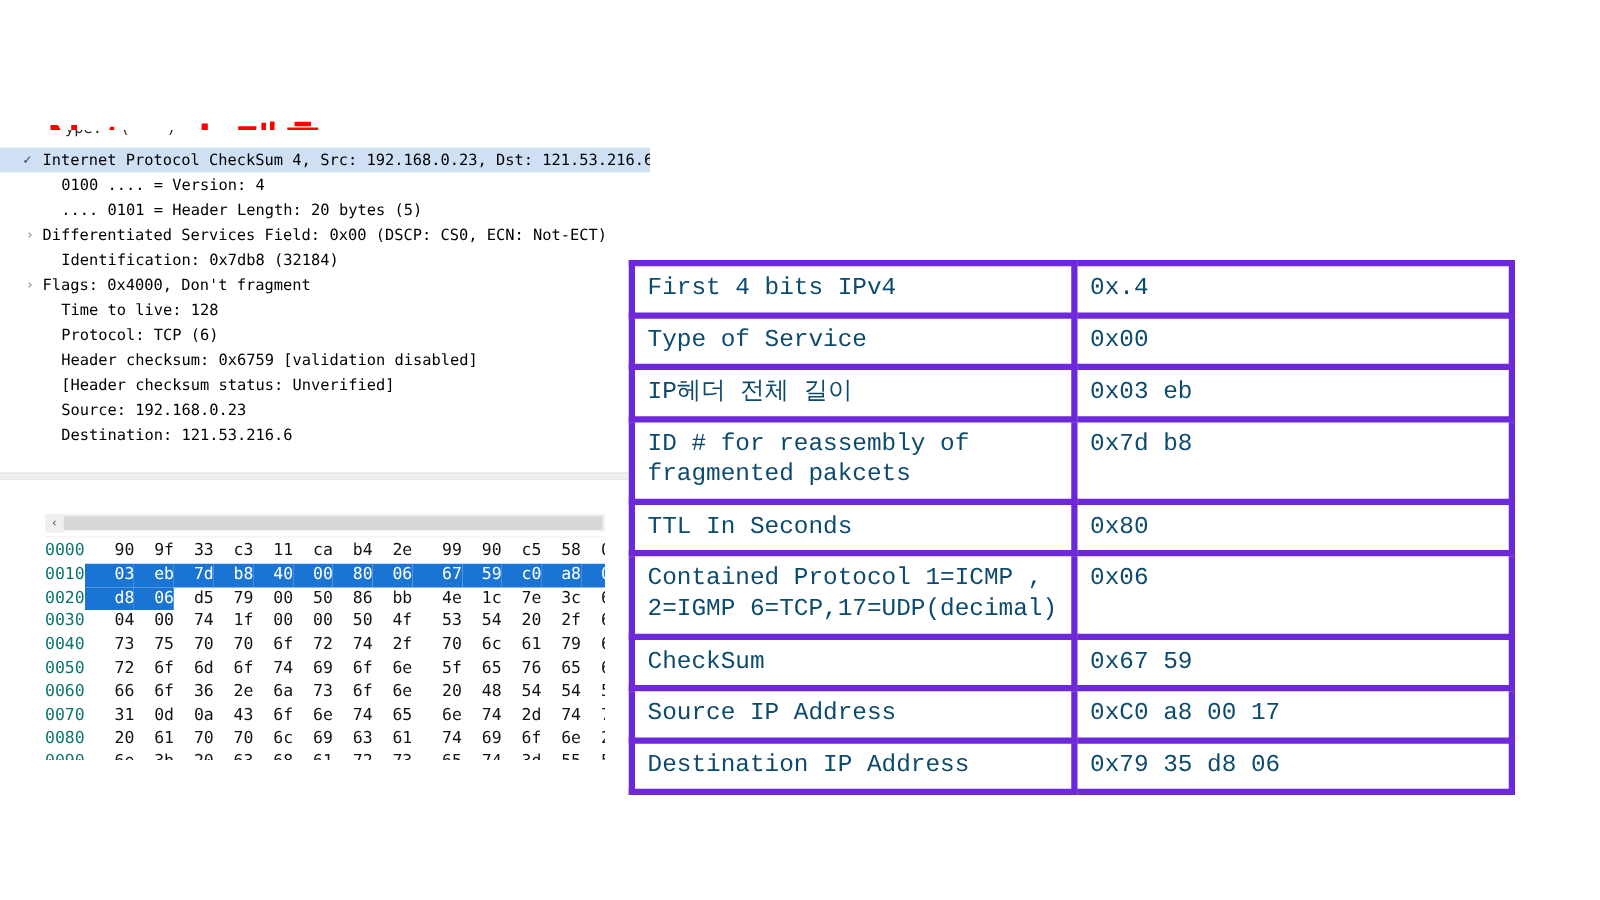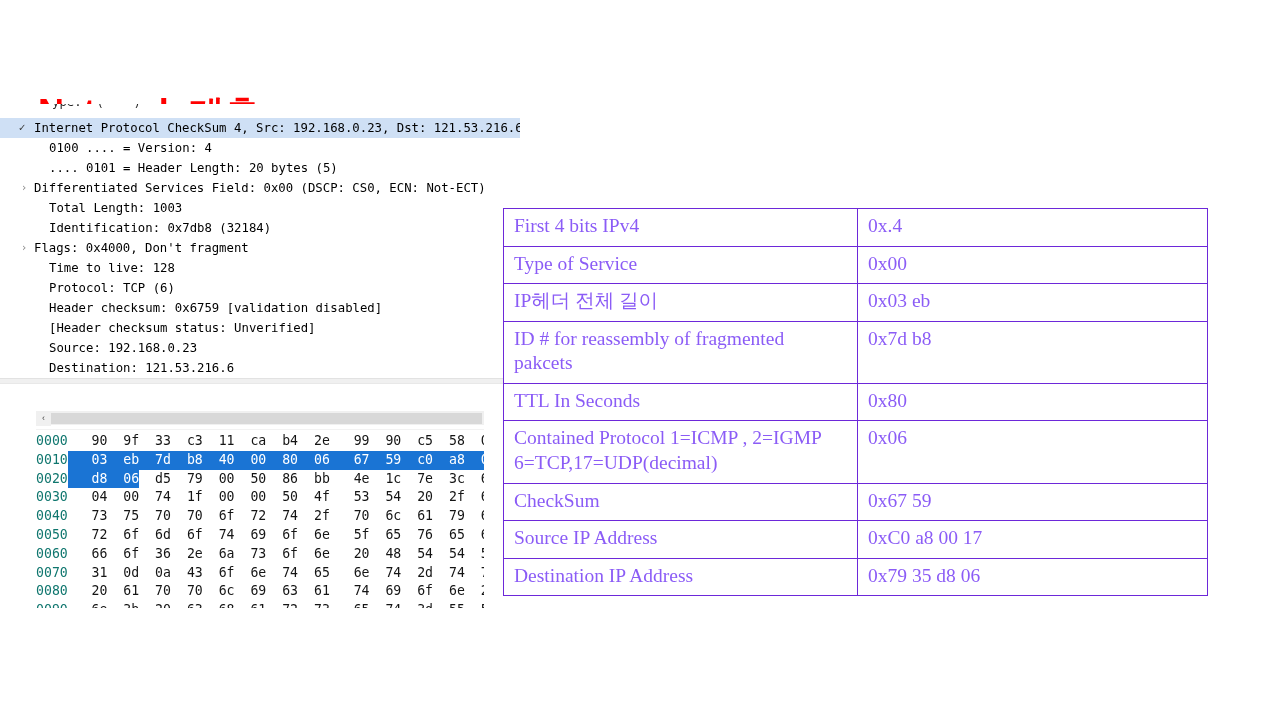--- a/index.html
+++ b/index.html
@@ -152,25 +152,25 @@
   #field-table {
     position: absolute;
     left: 503px;
     top: 208px;
     width: 704px;
     border-collapse: collapse;
     table-layout: fixed;
     background: #ffffff;
   }
   #field-table td {
-    border: 1px solid #6d28d9;
+    border: 5px solid #6d28d9;
     padding: 5px 10px 7px 10px;
-    font-family: Liberation Serif, serif;
+    font-family: Liberation Mono, monospace;
     font-size: 19.5px;
-    color: #8b5cf6;
+    color: #0c4a6e;
     vertical-align: top;
     line-height: 1.26;
   }
   #field-table td.c-desc { width: 354px; }
   #field-table td.c-val  { width: 350px; }
 </style>
 </head>
 <body>
 
 <div id="slide">
@@ -179,21 +179,20 @@
 
   <div id="ws-tree">
     <div class="tree-clip-row">
       <span>ype:  (    )</span>
     </div>
     <div id="tree-rows">
         <div class="tree-row selected ind1"><span class="tw check">✓</span><span class="lbl">Internet Protocol CheckSum 4, Src: 192.168.0.23, Dst: 121.53.216.6</span></div>
         <div class="tree-row ind2"><span class="lbl">0100 .... = Version: 4</span></div>
         <div class="tree-row ind2"><span class="lbl">.... 0101 = Header Length: 20 bytes (5)</span></div>
         <div class="tree-row ind1"><span class="tw">›</span><span class="lbl">Differentiated Services Field: 0x00 (DSCP: CS0, ECN: Not-ECT)</span></div>
-        <div class="tree-row ind2"><span class="lbl">Total Length: 1003</span></div>
         <div class="tree-row ind2"><span class="lbl">Identification: 0x7db8 (32184)</span></div>
         <div class="tree-row ind1"><span class="tw">›</span><span class="lbl">Flags: 0x4000, Don't fragment</span></div>
         <div class="tree-row ind2"><span class="lbl">Time to live: 128</span></div>
         <div class="tree-row ind2"><span class="lbl">Protocol: TCP (6)</span></div>
         <div class="tree-row ind2"><span class="lbl">Header checksum: 0x6759 [validation disabled]</span></div>
         <div class="tree-row ind2"><span class="lbl">[Header checksum status: Unverified]</span></div>
         <div class="tree-row ind2"><span class="lbl">Source: 192.168.0.23</span></div>
         <div class="tree-row ind2"><span class="lbl">Destination: 121.53.216.6</span></div>
       </div>
   </div>

